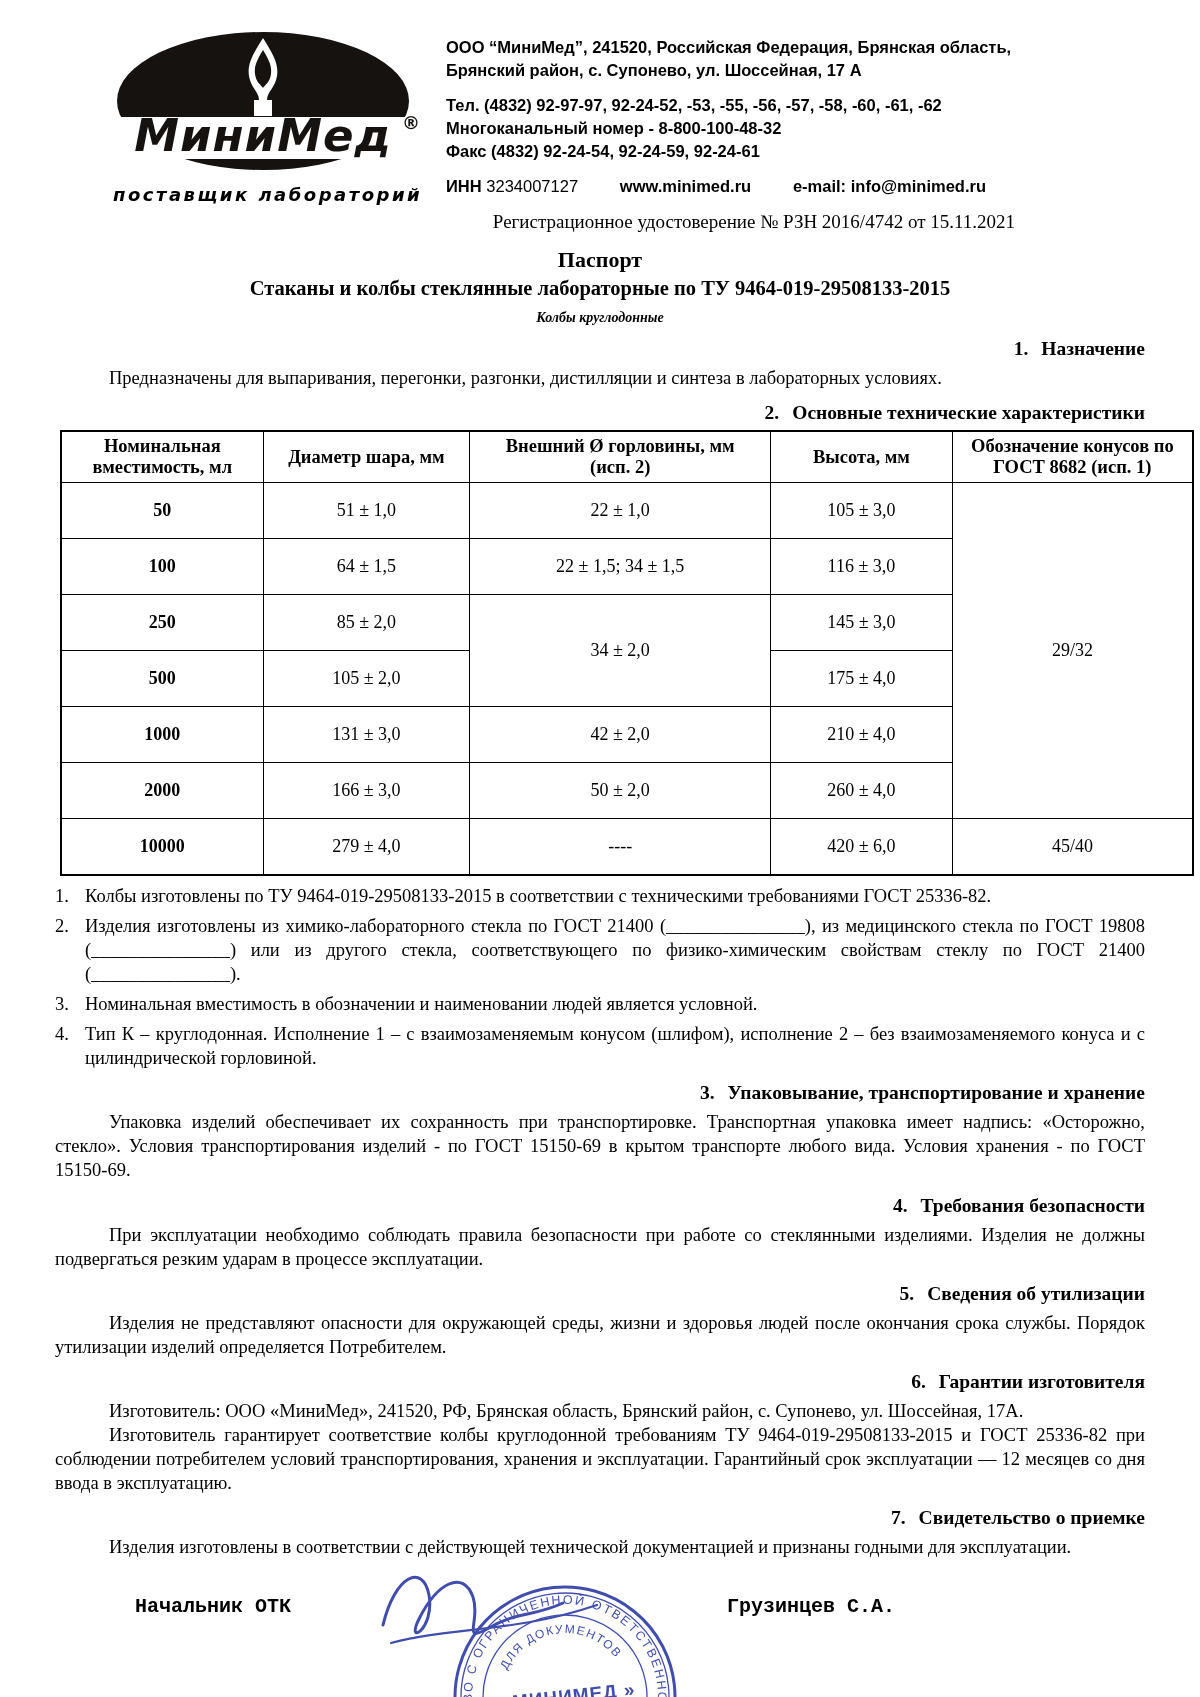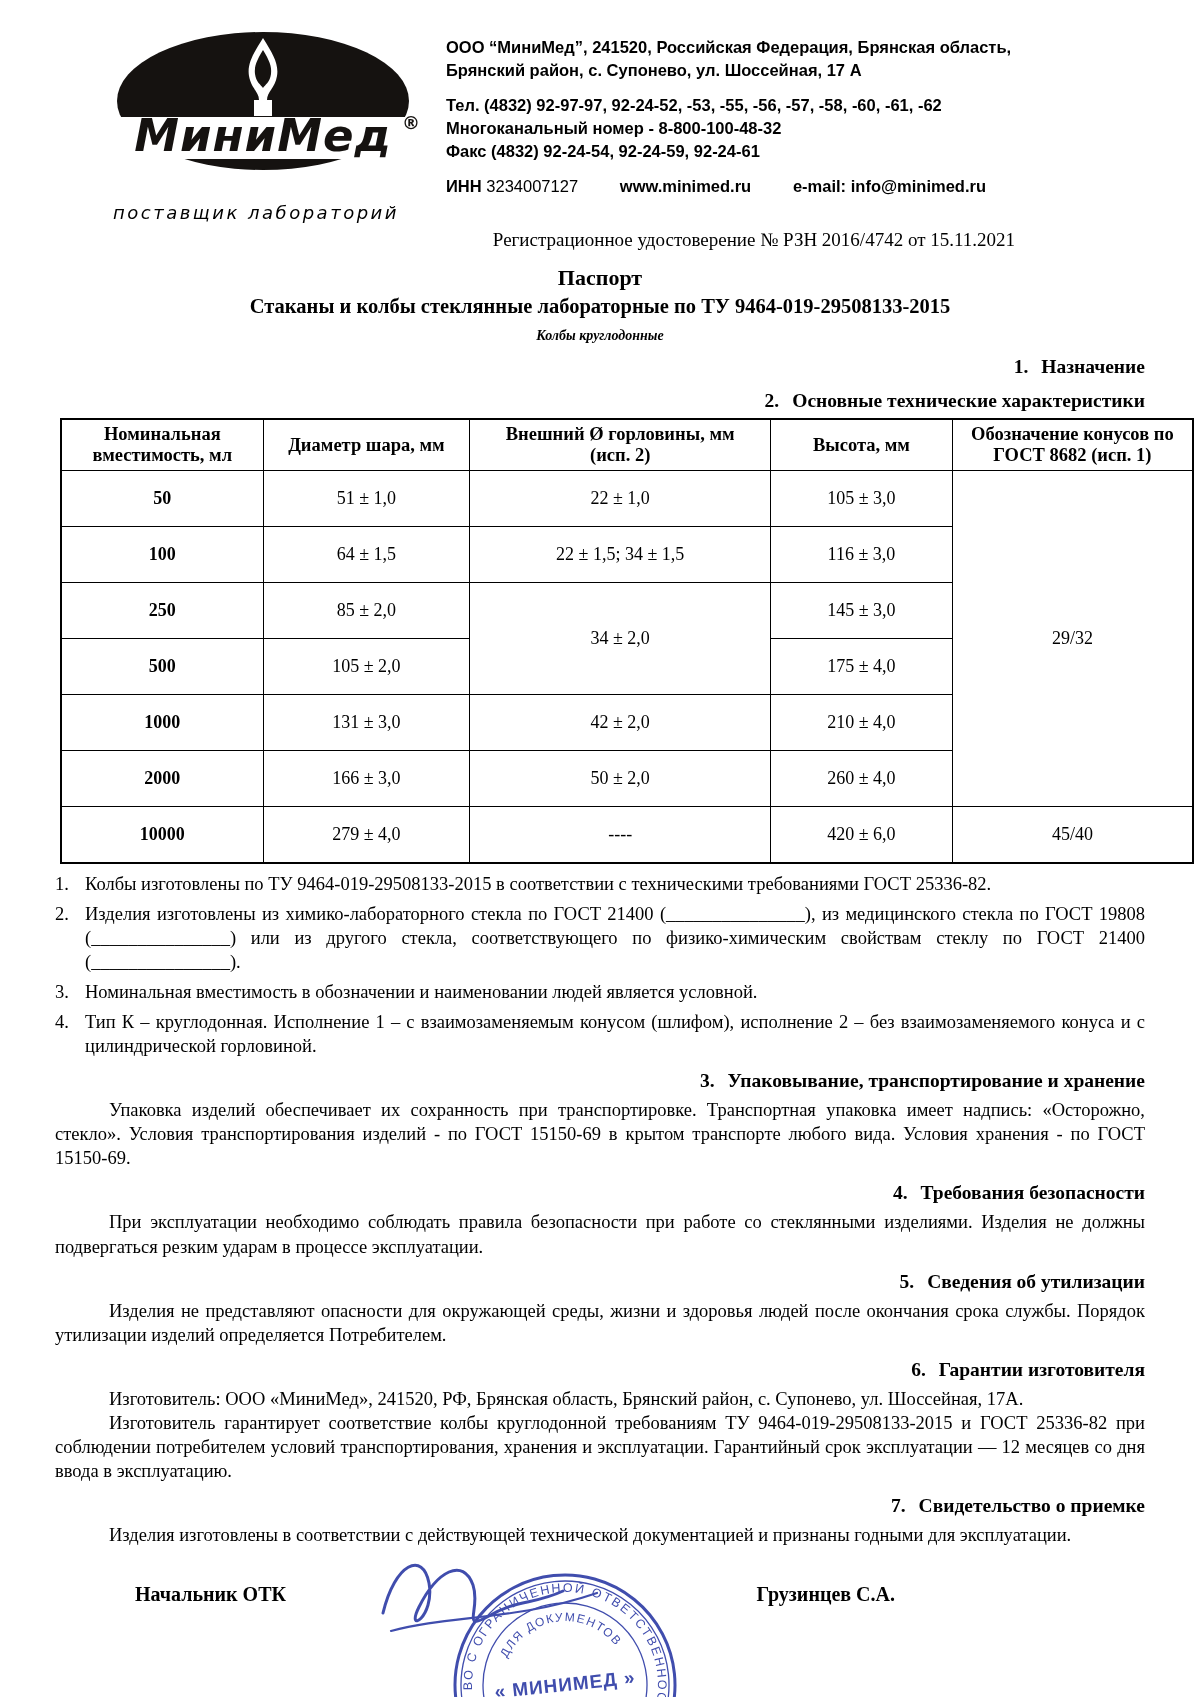--- a/index.html
+++ b/index.html
@@ -6,22 +6,22 @@
   html,body { background:#ffffff; }
   .page {
     width:1200px; height:1697px; margin:0 auto; background:#fff;
     font-family:"Liberation Serif", serif; color:#000;
     padding:30px 55px 0 55px; position:relative; overflow:hidden;
   }
   
   .header { display:flex; align-items:flex-start; }
   .logo-block { width:315px; margin-left:58px; flex-shrink:0; text-align:left; }
   .logo-tagline {
-    font-family:"DejaVu Sans", sans-serif; font-weight:normal; font-style:italic;
-    font-size:18px; letter-spacing:2.5px; margin-top:20px; white-space:nowrap;
+    font-family:"DejaVu Sans", sans-serif; font-weight:bold; font-style:italic;
+    font-size:18px; letter-spacing:2.5px; margin-top:2px; white-space:nowrap;
   }
   .contact {
     margin-left:18px; padding-top:6px; width:650px;
     font-family:"Liberation Sans", sans-serif; font-weight:bold;
     font-size:16.5px; line-height:1.4;
   }
   .c-gap { height:12px; }
   .ids-line { display:flex; justify-content:space-between; width:540px; }
   .plain { font-weight:normal; }
   .registration { text-align:right; padding-right:130px; font-size:19px; margin-top:6px; }
@@ -44,21 +44,21 @@
   
   .notes { margin-top:8px; }
   .note { display:flex; margin-bottom:6px; font-size:18.5px; line-height:1.3; }
   .note-num { width:30px; flex-shrink:0; }
   .note-text { flex:1; text-align:justify; }
   
   .sign-area { position:relative; margin-top:36px; height:400px; }
   .sign-row {
     display:flex; justify-content:space-between;
     padding-left:80px; padding-right:250px;
-    font-weight:bold; font-size:20px;
+    font-weight:bold; font-size:20px;font-family:Liberation Mono, monospace;
   }
   .stamp-wrap { position:absolute; left:310px; top:-48px; opacity:.9; }
   .stamp text { font-family:"Liberation Sans", sans-serif; }
 </style>
 </head>
 <body>
 
 <div class="page">
 
   <header class="header">
@@ -92,20 +92,21 @@
   </header>
 
   <div class="registration">Регистрационное удостоверение № РЗН 2016/4742 от 15.11.2021</div>
 
   <div class="doc-type">Паспорт</div>
   <div class="product-line">Стаканы и колбы стеклянные лабораторные по ТУ 9464-019-29508133-2015</div>
   <div class="variant-line">Колбы круглодонные</div>
 
   <section>
     <div class="sec-head"><span class="num">1.</span><span>Назначение</span></div>
+    <p class="body">Предназначены для выпаривания, перегонки, разгонки, дистилляции и синтеза в лабораторных условиях.</p>
   </section>
 
   <section>
     <div class="sec-head"><span class="num">2.</span><span>Основные технические характеристики</span></div>
 
     <table class="specs">
       <colgroup>
         <col style="width:178px">
           <col style="width:182px">
           <col style="width:265px">

